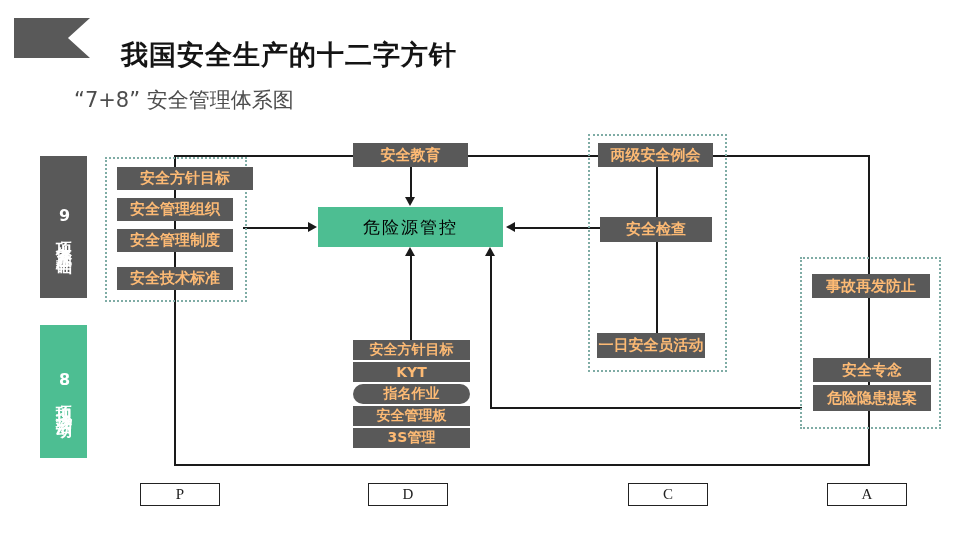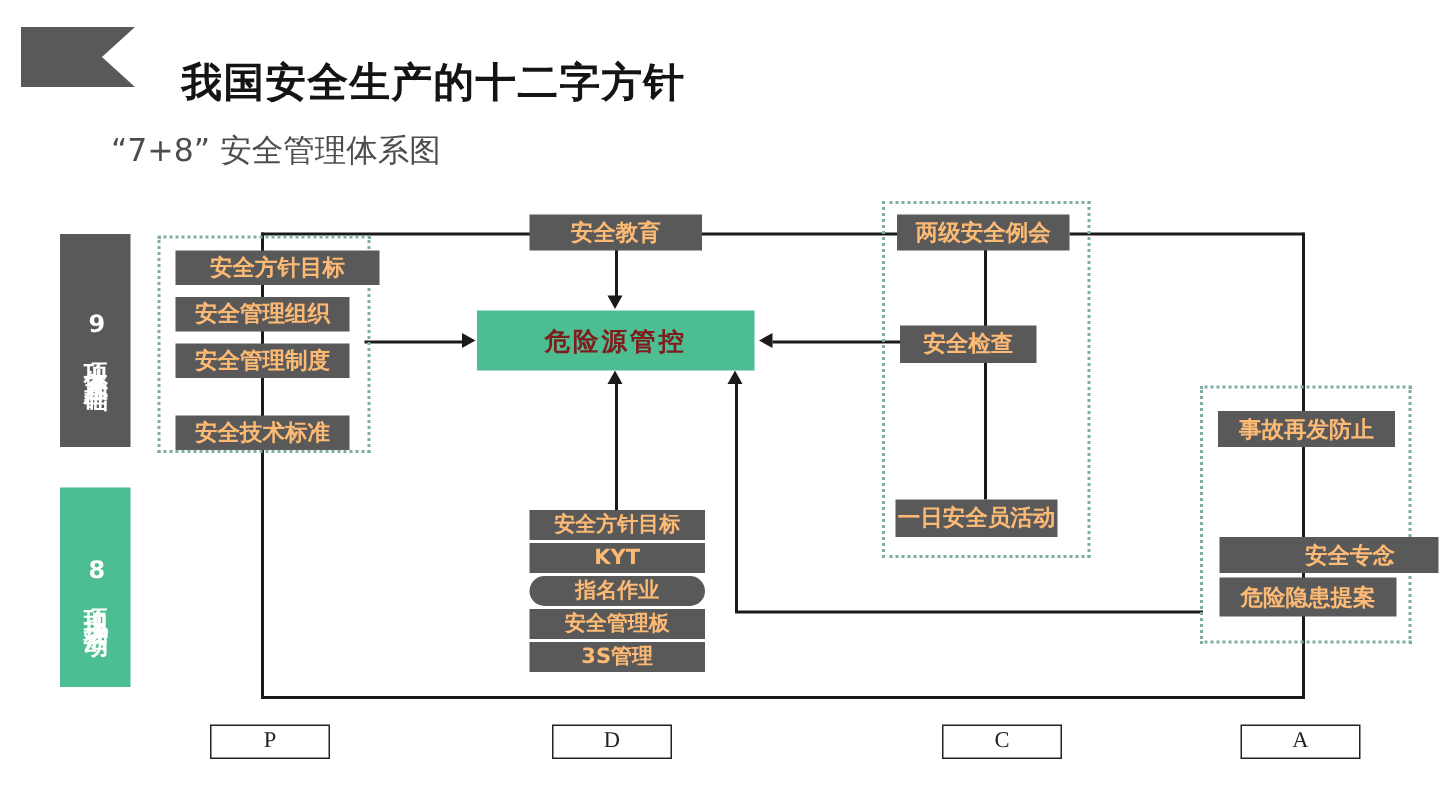--- a/index.html
+++ b/index.html
@@ -28,21 +28,21 @@
   
   .dotted{position:absolute;border:2px dotted var(--dotted);background:transparent;z-index:2;}
 
   
   .node{position:absolute;background:var(--gray);color:#fdba74;font-weight:bold;
         display:flex;align-items:center;justify-content:center;text-align:center;
         font-size:15px;z-index:3;white-space:nowrap;}
   .node-sm{font-size:14px;}
 
   
-  .node-green{position:absolute;background:var(--green);color:#7f1d1d;font-weight:bold;
+  .node-green{position:absolute;background:var(--green);color:#000000;font-weight:normal;
         display:flex;align-items:center;justify-content:center;font-size:17px;
         letter-spacing:2px;z-index:3;}
 
   
   .side-label{position:absolute;left:40px;width:47px;color:#ffffff;font-weight:bold;font-size:16px;
         display:flex;align-items:center;justify-content:center;z-index:3;
         writing-mode:vertical-rl;text-orientation:upright;letter-spacing:4px;}
   .side-gray{background:var(--gray);}
   .side-green{background:var(--green);}
 
@@ -89,38 +89,38 @@
   <div class="dotted" style="left:105px;top:157px;width:138px;height:141px;"></div>
   <div class="dotted" style="left:588px;top:134px;width:135px;height:234px;"></div>
   <div class="dotted" style="left:800px;top:257px;width:137px;height:168px;"></div>
 
   <div class="side-label side-gray" style="top:156px;height:142px;">9项体系基础</div>
   <div class="side-label side-green" style="top:325px;height:133px;">8项现场活动</div>
 
   <div class="node" style="left:117px;top:167px;width:136px;height:23px;">安全方针目标</div>
   <div class="node" style="left:117px;top:198px;width:116px;height:23px;">安全管理组织</div>
   <div class="node" style="left:117px;top:229px;width:116px;height:23px;">安全管理制度</div>
-  <div class="node" style="left:117px;top:277px;width:116px;height:23px;text-align:right;">安全技术标准</div>
+  <div class="node" style="left:117px;top:267px;width:116px;height:23px;text-align:right;">安全技术标准</div>
 
   <div class="node" style="left:353px;top:143px;width:115px;height:24px;">安全教育</div>
 
   <div class="node-green" style="left:318px;top:207px;width:185px;height:40px;">危险源管控</div>
 
   <div class="node" style="left:598px;top:143px;width:115px;height:24px;">两级安全例会</div>
-  <div class="node" style="left:600px;top:217px;width:91px;height:25px;">安全检查</div>
+  <div class="node" style="left:600px;top:217px;width:112px;height:25px;">安全检查</div>
   <div class="node" style="left:597px;top:333px;width:108px;height:25px;">一日安全员活动</div>
 
   <div class="node node-sm" style="left:353px;top:340px;width:117px;height:20px;">安全方针目标</div>
   <div class="node node-sm" style="left:353px;top:362px;width:117px;height:20px;">KYT</div>
   <div class="node node-sm" style="left:353px;top:384px;width:117px;height:20px;border-radius:10px;">指名作业</div>
   <div class="node node-sm" style="left:353px;top:406px;width:117px;height:20px;">安全管理板</div>
   <div class="node node-sm" style="left:353px;top:428px;width:117px;height:20px;">3S管理</div>
 
   <div class="node" style="left:812px;top:274px;width:118px;height:24px;">事故再发防止</div>
-  <div class="node" style="left:813px;top:358px;width:118px;height:24px;padding-left:28px;">安全专念</div>
+  <div class="node" style="left:813px;top:358px;width:118px;height:24px;">安全专念</div>
   <div class="node" style="left:813px;top:385px;width:118px;height:26px;">危险隐患提案</div>
 
   <div class="pdca" style="left:140px;">P</div>
   <div class="pdca" style="left:368px;">D</div>
   <div class="pdca" style="left:628px;">C</div>
   <div class="pdca" style="left:827px;">A</div>
 
 </div>
 
 </body></html>

